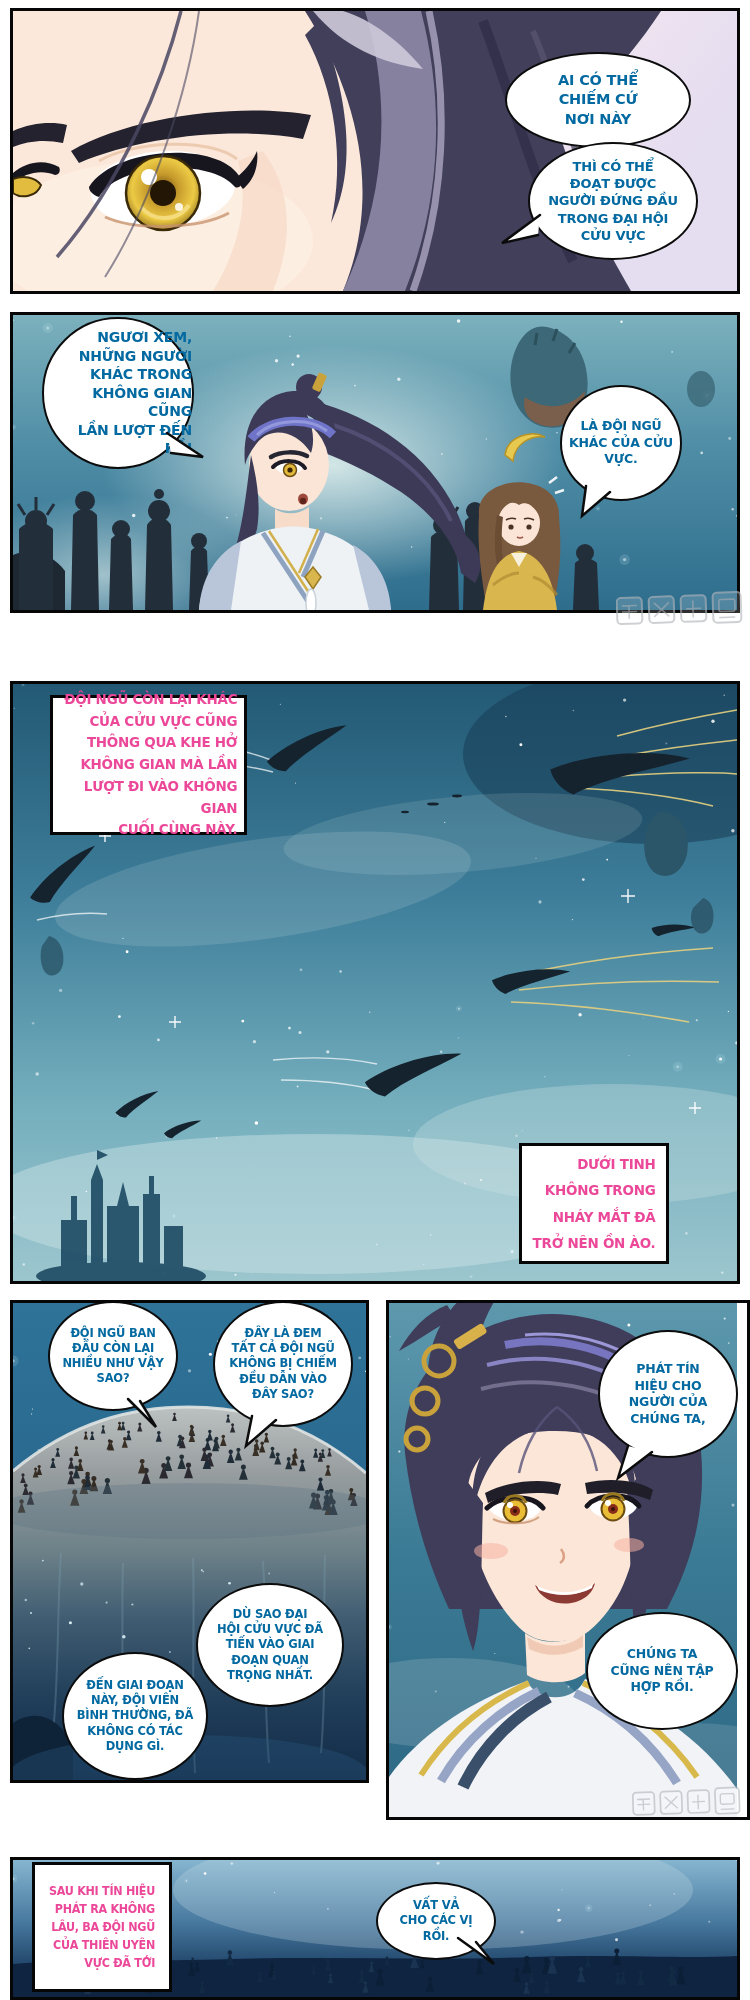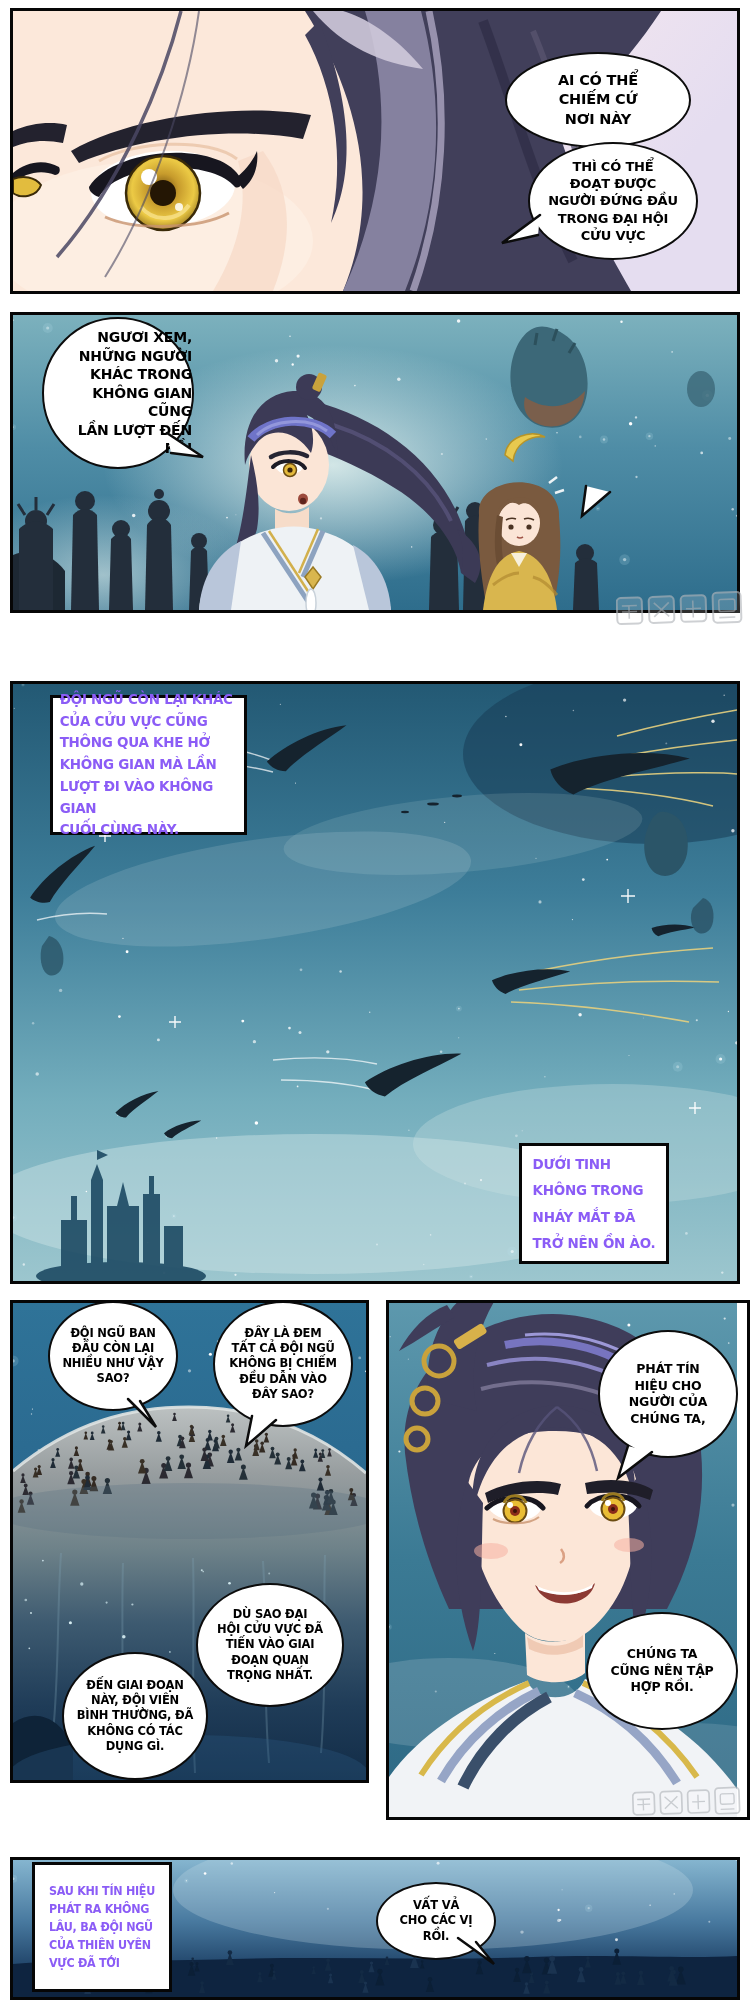--- a/index.html
+++ b/index.html
@@ -2,25 +2,25 @@
 <html><head>
 <meta charset="utf-8">
 <style>
   html,body{margin:0;padding:0;background:#ffffff;}
   .page{position:relative;width:750px;height:2000px;background:#ffffff;overflow:hidden;
         font-family:"DejaVu Sans","Liberation Sans",sans-serif;}
   .panel{position:absolute;border:3px solid #060606;background:#fff;overflow:hidden;box-sizing:border-box;}
   .panel > svg{display:block;position:absolute;left:0;top:0;}
   .bubble{position:absolute;background:#fff;border:2.6px solid #0c0c0c;border-radius:50%;
           display:flex;align-items:center;justify-content:center;text-align:center;
-          color:#000000;font-weight:600;white-space:pre-line;z-index:5;box-sizing:border-box;
+          color:#0369a1;font-weight:600;white-space:pre-line;z-index:5;box-sizing:border-box;
           letter-spacing:-0.2px;line-height:1.32;}
   .tail{position:absolute;z-index:6;}
   .caption{position:absolute;background:#fff;border:3px solid #060606;display:flex;align-items:center;
-           justify-content:center;text-align:left;color:#8b5cf6;font-weight:700;
+           justify-content:center;text-align:right;color:#ec4899;font-weight:700;
            white-space:pre-line;z-index:5;box-sizing:border-box;letter-spacing:-0.3px;}
   .caption .inner{transform:scaleX(0.93);}
   .wm{position:absolute;z-index:8;opacity:0.65;}
 </style>
 </head>
 <body>
 
 <div class="page">
 
   <section class="panel" id="panel1" style="left:10px;top:8px;width:730px;height:286px;">
@@ -254,20 +254,25 @@
     <svg class="tail" style="left:561px;top:167px;" width="44" height="40">
       <path d="M12 4 L8 34 L36 10" fill="#ffffff" stroke="#0c0c0c" stroke-width="2.5" stroke-linecap="round"></path>
     </svg>
     <div class="bubble" style="left:29px;top:2px;width:152px;height:152px;font-size:14px;text-align:right;">
       <div>NGƯƠI XEM,
 NHỮNG NGƯỜI
 KHÁC TRONG
 KHÔNG GIAN CŨNG
 LẦN LƯỢT ĐẾN
 RỒI</div>
+    </div>
+    <div class="bubble" style="left:547px;top:70px;width:122px;height:116px;font-size:12.5px;">
+      <div>LÀ ĐỘI NGŨ
+KHÁC CỦA CỬU
+VỰC.</div>
     </div>
   </section>
 
   <section class="panel" id="panel3" style="left:10px;top:681px;width:730px;height:603px;">
     <svg width="724" height="597" viewBox="0 0 724 597">
       <defs>
         <linearGradient id="g3sky" x1="0" y1="0" x2="0" y2="1">
           <stop offset="0" stop-color="#235974"></stop>
             <stop offset="0.35" stop-color="#3d7d99"></stop>
           <stop offset="0.7" stop-color="#74aebd"></stop>

